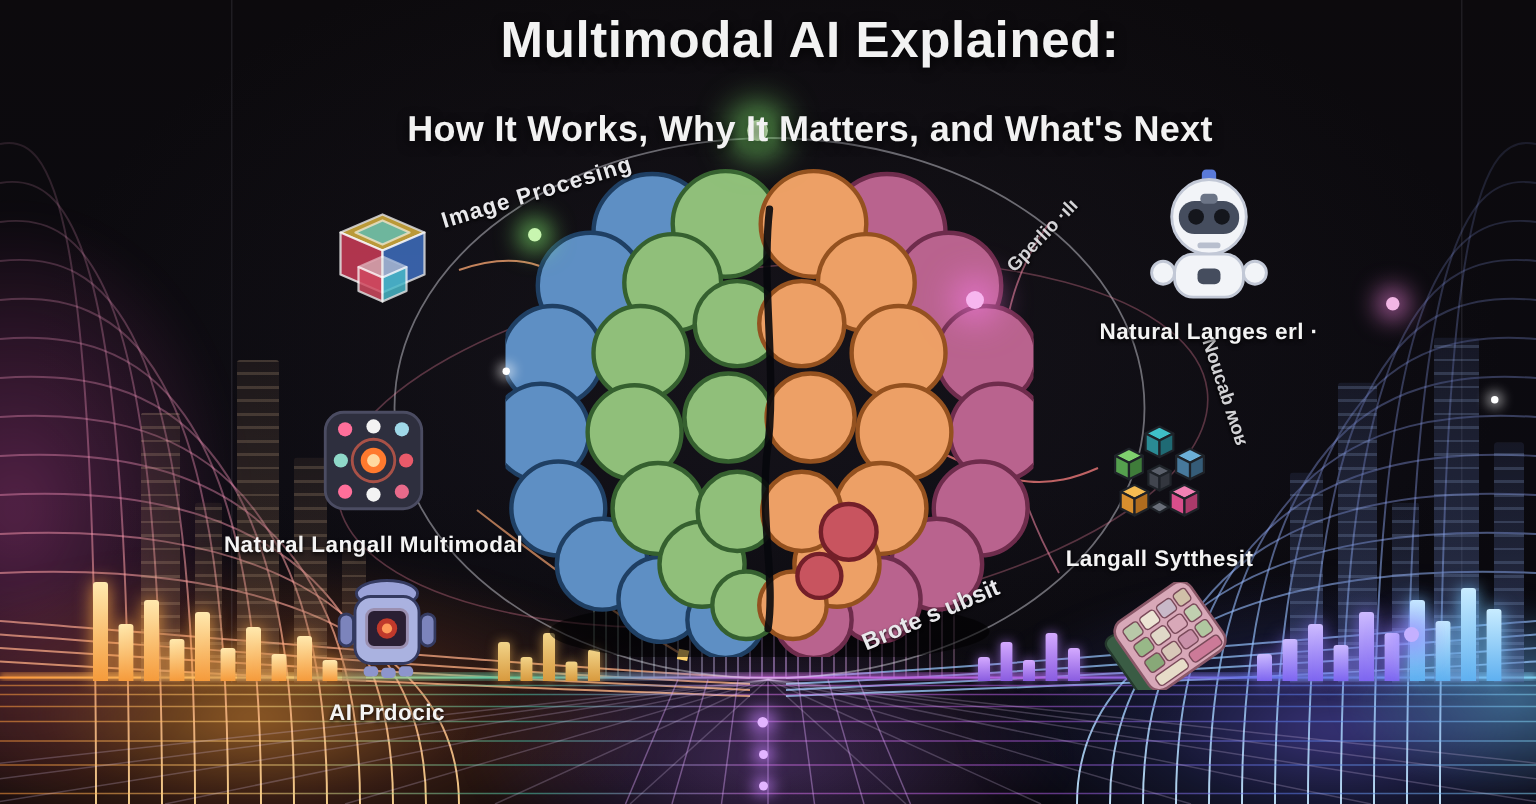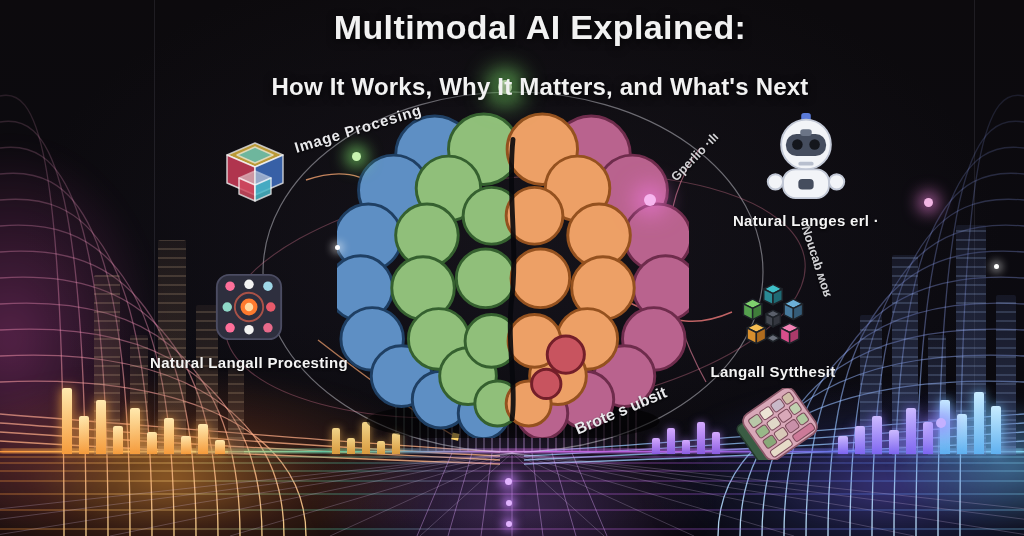--- a/index.html
+++ b/index.html
@@ -390,23 +390,40 @@
         <circle cx="17" cy="15" r="5" fill="#ff6f9a"></circle>
           <circle cx="37" cy="13" r="5" fill="#f3f3f3"></circle>
         <circle cx="57" cy="15" r="5" fill="#9fd8e8"></circle>
           <circle cx="14" cy="37" r="5" fill="#8fd8c8"></circle>
         <circle cx="60" cy="37" r="5" fill="#e85a6a"></circle>
           <circle cx="17" cy="59" r="5" fill="#ff6f9a"></circle>
         <circle cx="37" cy="61" r="5" fill="#f3f3f3"></circle>
           <circle cx="57" cy="59" r="5" fill="#e86a8a"></circle>
       </svg>
     </span>
-    <div class="feature-label">Natural Langall Procesting</div>
-  </div>
-
+    <div class="feature-label">Natural Langall Multimodal</div>
+  </div>
+
+  <div class="feature" style="left:148px;top:384px;width:220px">
+    <span class="icon-box">
+      <svg width="66" height="70" viewBox="0 0 68 72">
+        <ellipse cx="34" cy="12" rx="21" ry="9" fill="#9aa2d8" stroke="#343a60" stroke-width="2"></ellipse>
+        <rect x="1" y="26" width="10" height="22" rx="5" fill="#7c84bc" stroke="#343a60" stroke-width="2"></rect>
+        <rect x="57" y="26" width="10" height="22" rx="5" fill="#7c84bc" stroke="#343a60" stroke-width="2"></rect>
+        <rect x="12" y="14" width="44" height="46" rx="11" fill="#aab2e0" stroke="#343a60" stroke-width="2"></rect>
+        <rect x="20" y="23" width="28" height="26" rx="5" fill="#2a1f33" stroke="#9a8fb0" stroke-width="2"></rect>
+        <circle cx="34" cy="36" r="7" fill="#c0392b"></circle>
+          <circle cx="34" cy="36" r="3.5" fill="#ff9a5a"></circle>
+        <rect x="18" y="62" width="10" height="7" rx="3" fill="#8d95cc"></rect>
+        <rect x="30" y="63" width="10" height="7" rx="3" fill="#8d95cc"></rect>
+        <rect x="42" y="62" width="10" height="7" rx="3" fill="#8d95cc"></rect>
+      </svg>
+    </span>
+    <div class="feature-label">AI Prdocic</div>
+  </div>
 
   <div class="feature" style="left:696px;top:112px;width:220px">
     <span class="icon-box">
       <svg width="92" height="88" viewBox="0 0 92 92">
         <rect x="41" y="1" width="10" height="9" rx="3" fill="#5a7ad8"></rect>
         <circle cx="46" cy="34" r="26" fill="#f2f4f8" stroke="#c2c8d6" stroke-width="2"></circle>
         <rect x="25" y="23" width="42" height="23" rx="11" fill="#454d5e"></rect>
         <circle cx="37" cy="34" r="5.5" fill="#14161c"></circle>
           <circle cx="55" cy="34" r="5.5" fill="#14161c"></circle>
         <rect x="40" y="18" width="12" height="7" rx="3" fill="#6b7486"></rect>

